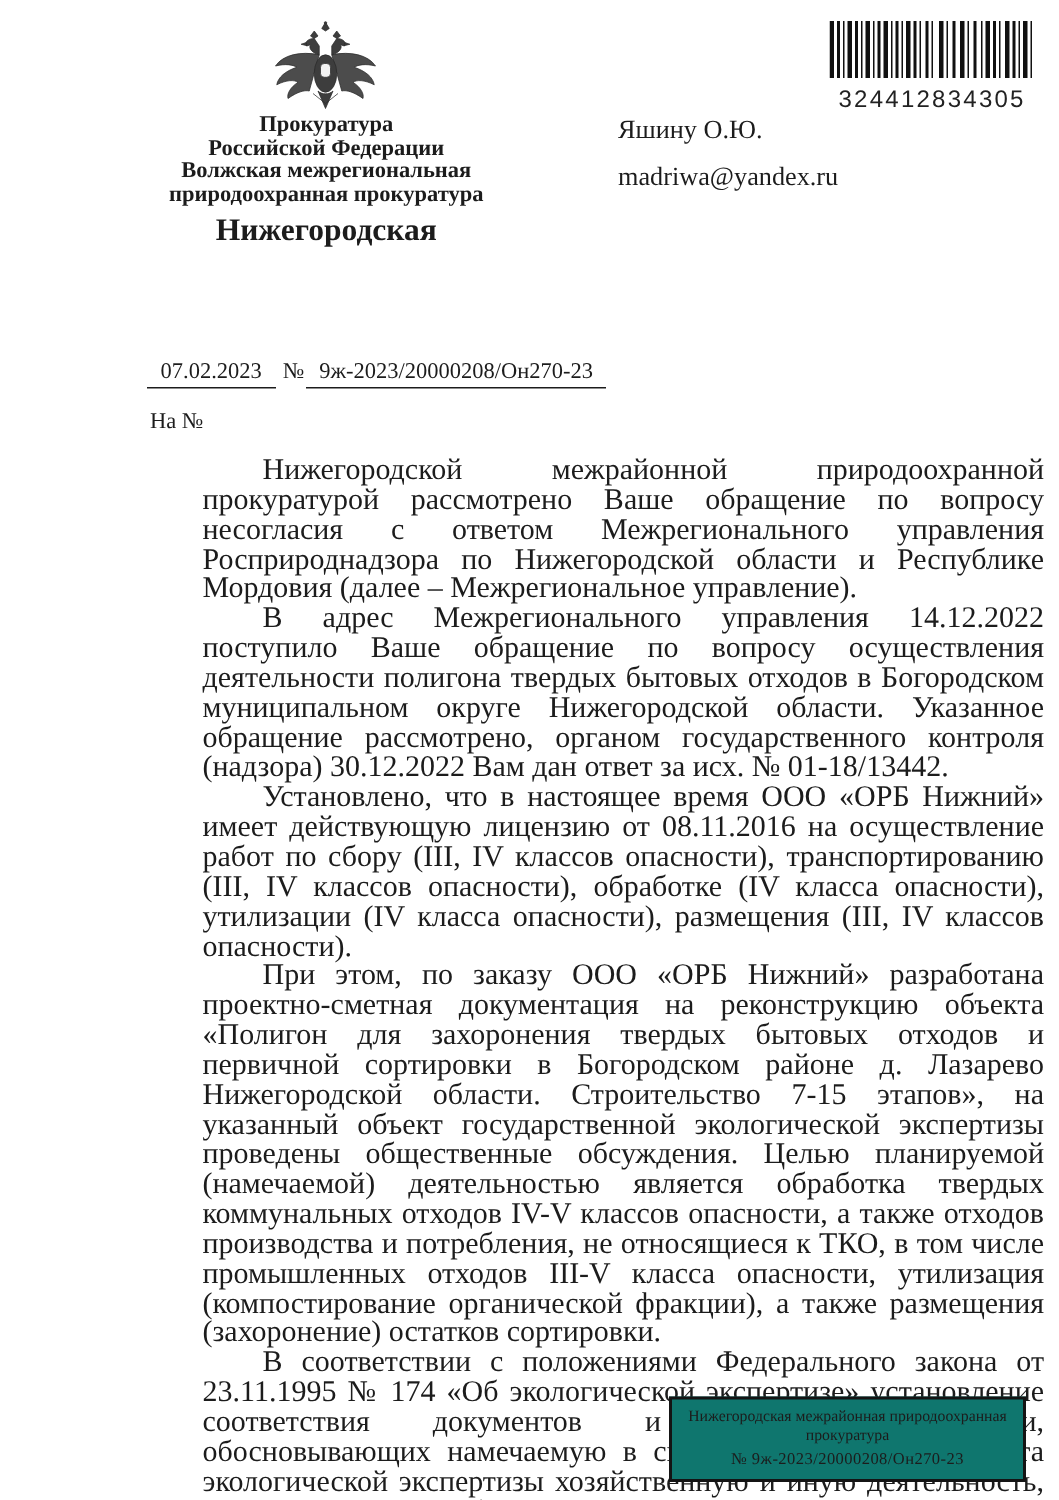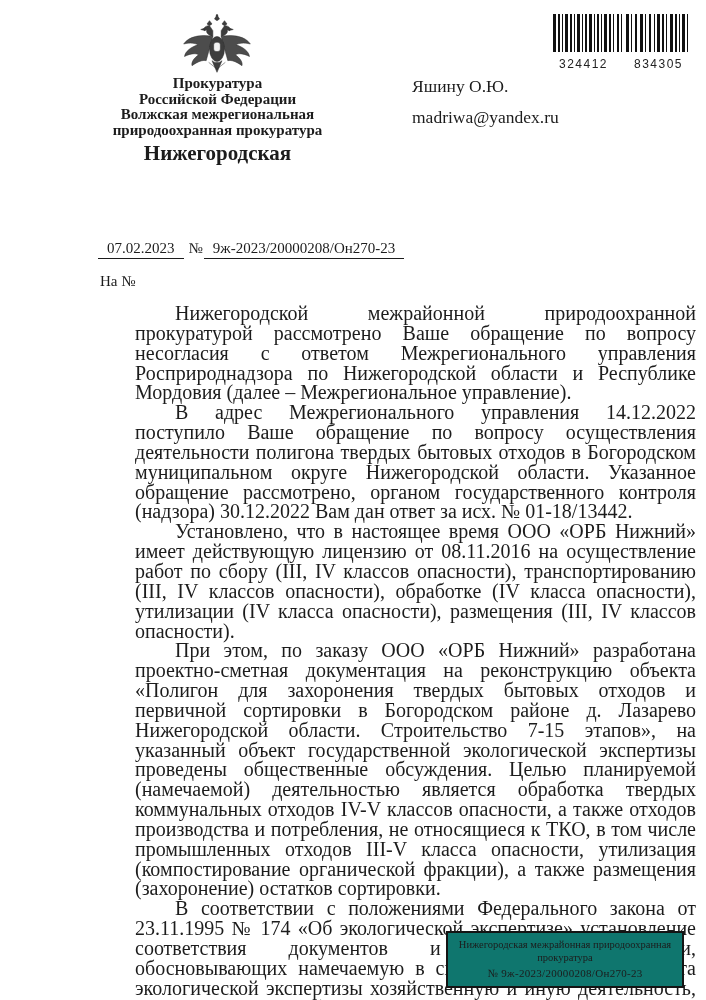--- a/index.html
+++ b/index.html
@@ -25,21 +25,21 @@
   .lh-name-large{font-weight:bold;font-size:21px;line-height:24px;margin-top:3px;text-align:center;}
   .lh-name-rest{font-weight:bold;font-size:16.5px;line-height:19px;width:300px;margin:0 auto;}
   .lh-address{font-size:11.5px;line-height:13.5px;margin-top:9px;}
 
   
   .barcode-block{position:absolute;left:553px;top:14px;width:136px;}
   .barcode-digits{
     display:flex;justify-content:space-between;
     padding:0 6px;margin-top:1px;
     font-family:"Liberation Sans", sans-serif;
-    font-size:12px;letter-spacing:1.5px;color:#222;
+    font-size:16px;letter-spacing:1.5px;color:#222;
   }
 
   
   .recipient{position:absolute;left:412px;top:76px;font-size:17.5px;line-height:20px;}
   .recipient .email{margin-top:11px;}
 
   
   .ref-line{position:absolute;left:98px;top:240px;font-size:15px;white-space:nowrap;}
   .ref-underlined{border-bottom:1px solid #1c1c1c;padding:0 9px 1px 9px;display:inline-block;}
   .ref-no-sign{margin:0 1px 0 5px;}

